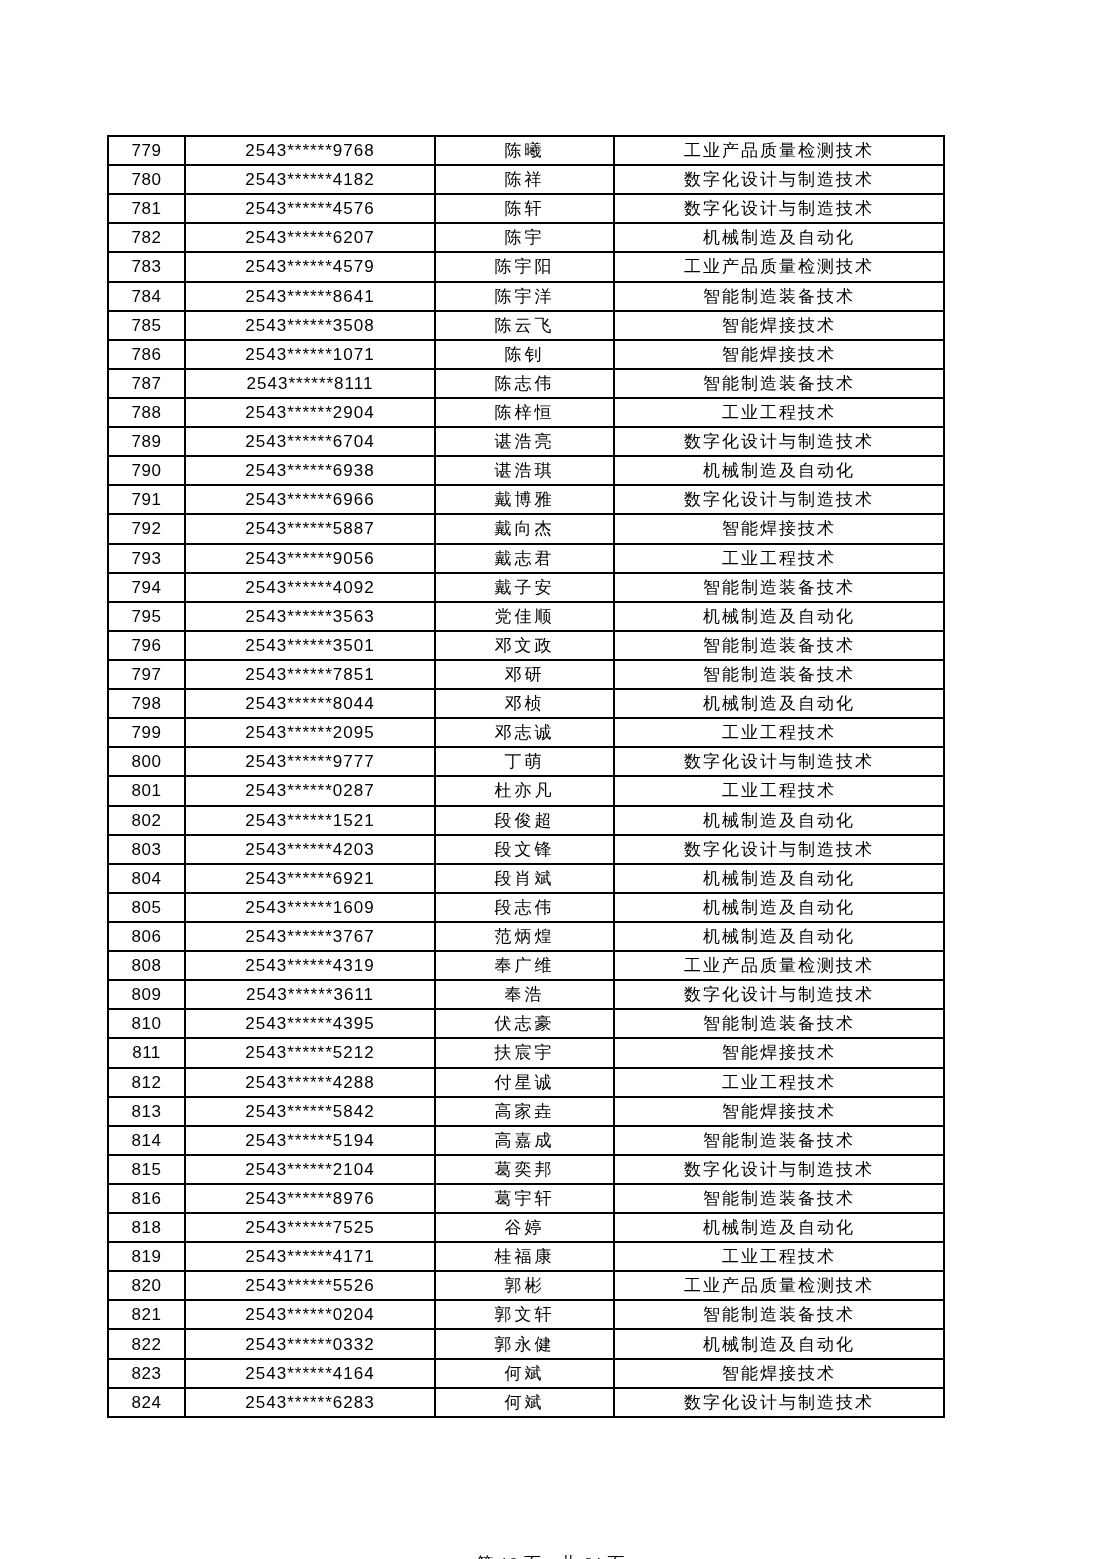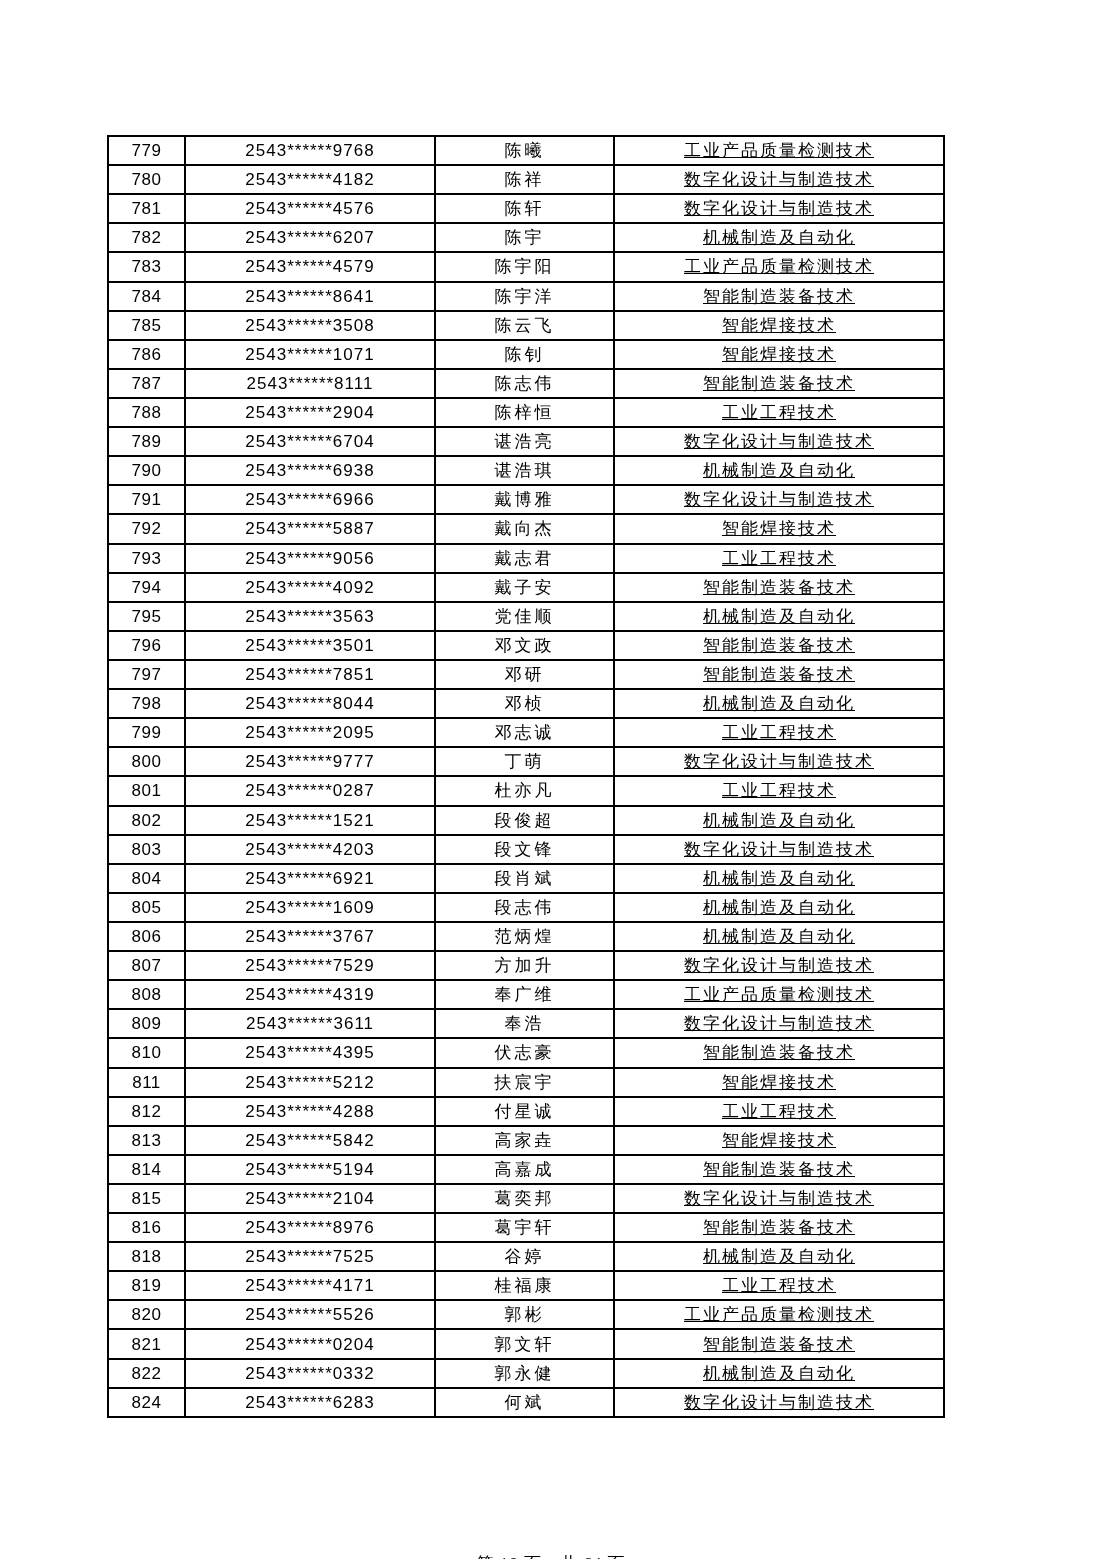--- a/index.html
+++ b/index.html
@@ -32,21 +32,21 @@
     vertical-align: middle;
     padding: 0;
     font-size: 17px;
     line-height: 1;
     white-space: nowrap;
     overflow: hidden;
   }
   td.c0 { width: 75px;  letter-spacing: 0.5px; }
   td.c1 { width: 248px; letter-spacing: 1px; }
   td.c2 { width: 177px; letter-spacing: 3px; }
-  td.c3 { width: 328px; letter-spacing: 2px; text-decoration: underline; }
+  td.c3 { width: 328px; letter-spacing: 2px; }
   .footer {
     position: absolute;
     top: 1552px;
     left: 0;
     width: 100%;
     text-align: center;
     font-size: 17px;
     letter-spacing: 1px;
     font-family: Liberation Serif, serif;
   }
@@ -220,26 +220,20 @@
           <td class="c2">段志伟</td>
           <td class="c3">机械制造及自动化</td>
         </tr>
         <tr>
           <td class="c0">806</td>
           <td class="c1">2543******3767</td>
           <td class="c2">范炳煌</td>
           <td class="c3">机械制造及自动化</td>
         </tr>
         <tr>
-          <td class="c0">807</td>
-          <td class="c1">2543******7529</td>
-          <td class="c2">方加升</td>
-          <td class="c3">数字化设计与制造技术</td>
-        </tr>
-        <tr>
           <td class="c0">808</td>
           <td class="c1">2543******4319</td>
           <td class="c2">奉广维</td>
           <td class="c3">工业产品质量检测技术</td>
         </tr>
         <tr>
           <td class="c0">809</td>
           <td class="c1">2543******3611</td>
           <td class="c2">奉浩</td>
           <td class="c3">数字化设计与制造技术</td>
@@ -310,20 +304,26 @@
           <td class="c2">郭文轩</td>
           <td class="c3">智能制造装备技术</td>
         </tr>
         <tr>
           <td class="c0">822</td>
           <td class="c1">2543******0332</td>
           <td class="c2">郭永健</td>
           <td class="c3">机械制造及自动化</td>
         </tr>
         <tr>
+          <td class="c0">823</td>
+          <td class="c1">2543******4164</td>
+          <td class="c2">何斌</td>
+          <td class="c3">智能焊接技术</td>
+        </tr>
+        <tr>
           <td class="c0">824</td>
           <td class="c1">2543******6283</td>
           <td class="c2">何斌</td>
           <td class="c3">数字化设计与制造技术</td>
         </tr>
       </tbody>
   </table>
 
   <div class="footer">第 18 页，共 64 页</div>
 

